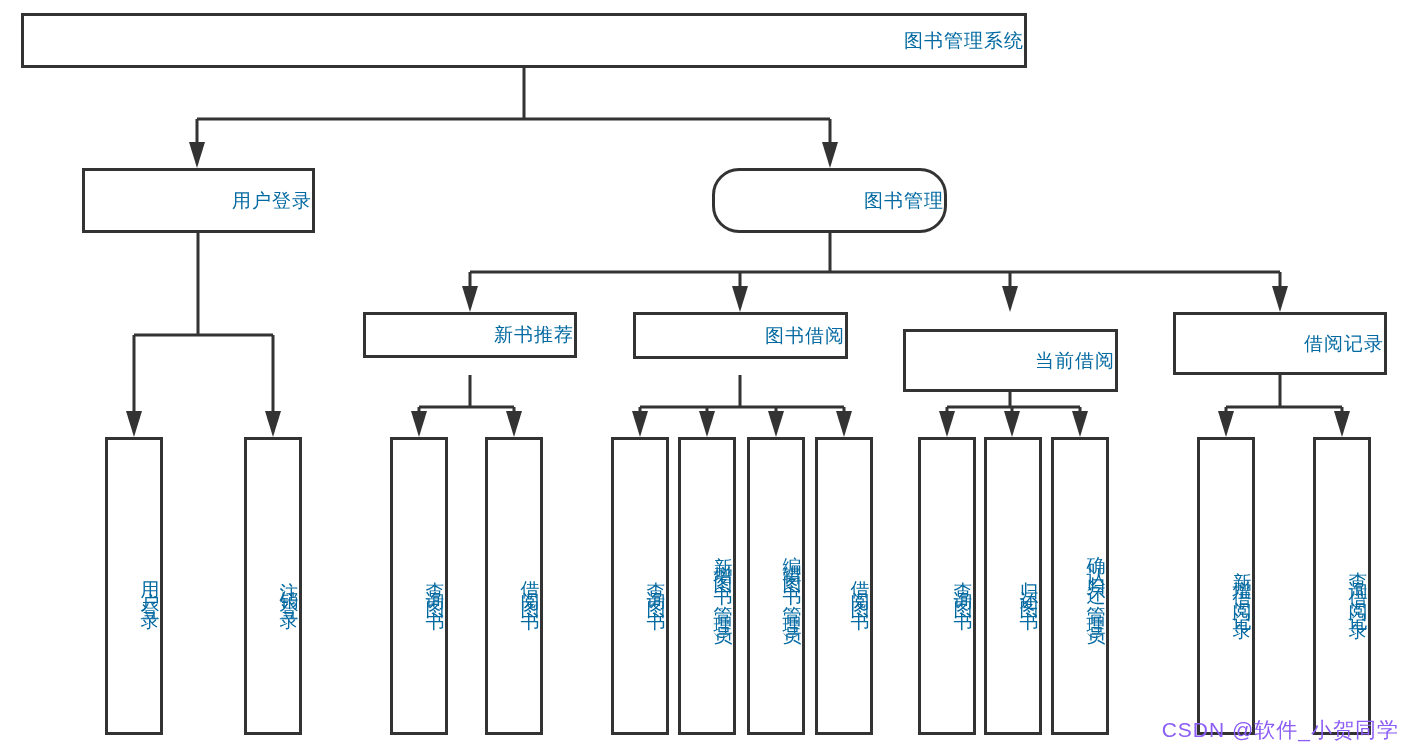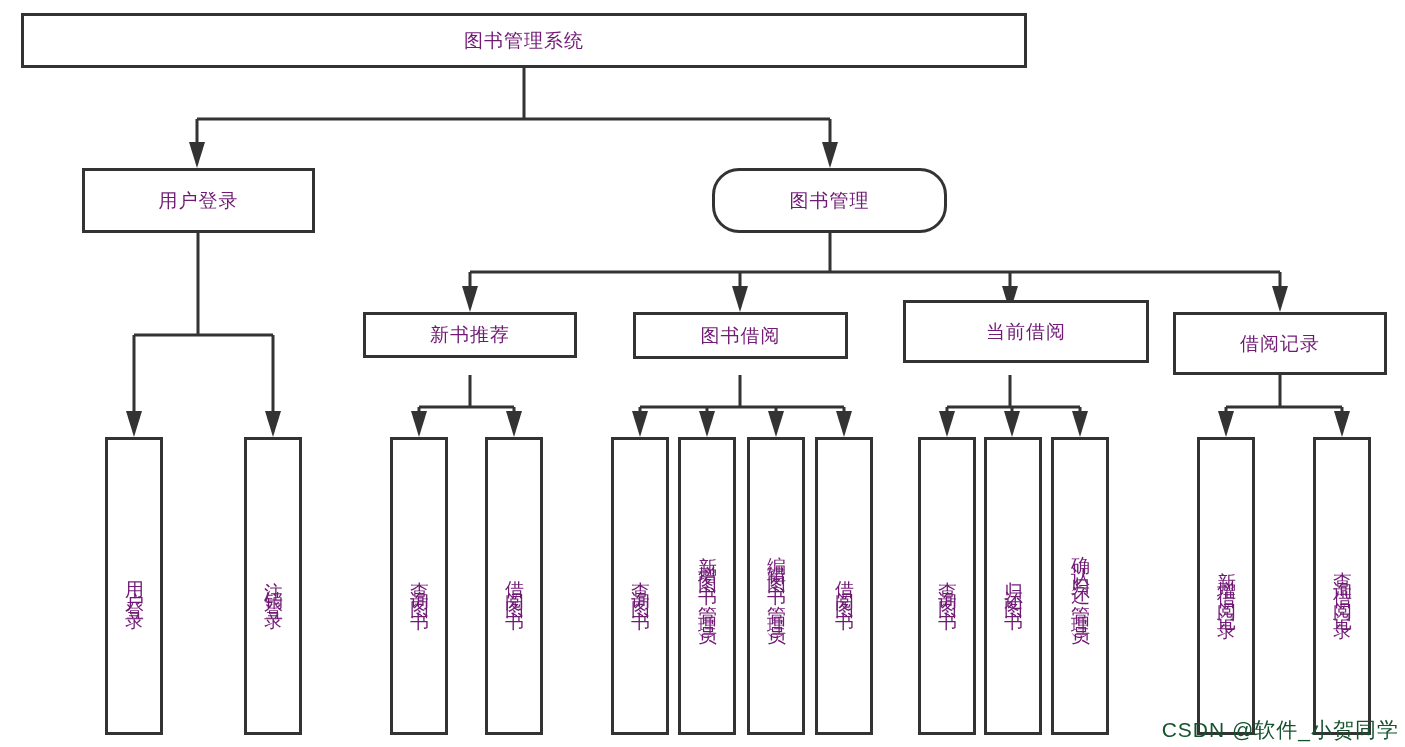--- a/index.html
+++ b/index.html
@@ -17,22 +17,22 @@
     left: 0; top: 0;
     width: 1405px; height: 747px;
   }
   .box {
     position: absolute;
     box-sizing: border-box;
     background: #ffffff;
     border: 3px solid #333333;
     display: flex;
     align-items: center;
-    justify-content: center;
-    color: #701a75;
+    justify-content: flex-end;
+    color: #0369a1;
   }
   .hlabel {
     font-size: 19px;
     letter-spacing: 1px;
     white-space: nowrap;
   }
   .vtext {
     writing-mode: vertical-rl;
     text-orientation: mixed;
     font-size: 19px;
@@ -41,21 +41,21 @@
     white-space: nowrap;
   }
   
   #root        { left: 21px;  top: 13px;  width: 1006px; height: 55px; }
   
   #n-user-login   { left: 82px;  top: 168px; width: 233px; height: 65px; }
   #n-book-mgmt    { left: 712px; top: 168px; width: 235px; height: 65px; border-radius: 27px; }
   
   #n-new-books      { left: 363px;  top: 312px; width: 214px; height: 46px; }
   #n-book-borrow    { left: 633px;  top: 312px; width: 215px; height: 47px; }
-  #n-current-borrow { left: 903px;  top: 300px; width: 246px; height: 63px; }
+  #n-current-borrow { left: 903px;  top: 329px; width: 215px; height: 63px; }
   #n-borrow-records { left: 1173px; top: 312px; width: 214px; height: 63px; }
   
   .leaf { top: 437px; width: 58px; height: 298px; }
   #l-user-login { left: 105px; }
   #l-logout     { left: 244px; }
   #l-nb-query   { left: 390px; }
   #l-nb-borrow  { left: 485px; }
   #l-bb-query   { left: 611px; }
   #l-bb-add     { left: 678px; }
   #l-bb-edit    { left: 747px; }
@@ -65,21 +65,21 @@
   #l-cb-confirm { left: 1051px; }
   #l-br-add     { left: 1197px; }
   #l-br-query   { left: 1313px; }
   
   #watermark {
     position: absolute;
     right: 6px;
     bottom: 3px;
     font-size: 21px;
     letter-spacing: 1px;
-    color: #14532d;
+    color: #8b5cf6;
     white-space: nowrap;
   }
 </style>
 </head>
 <body>
 
 <div id="stage">
 
   <svg class="connectors" viewBox="0 0 1405 747" width="1405" height="747" aria-hidden="true">
     <path fill="none" stroke="#333333" stroke-width="3" d="

